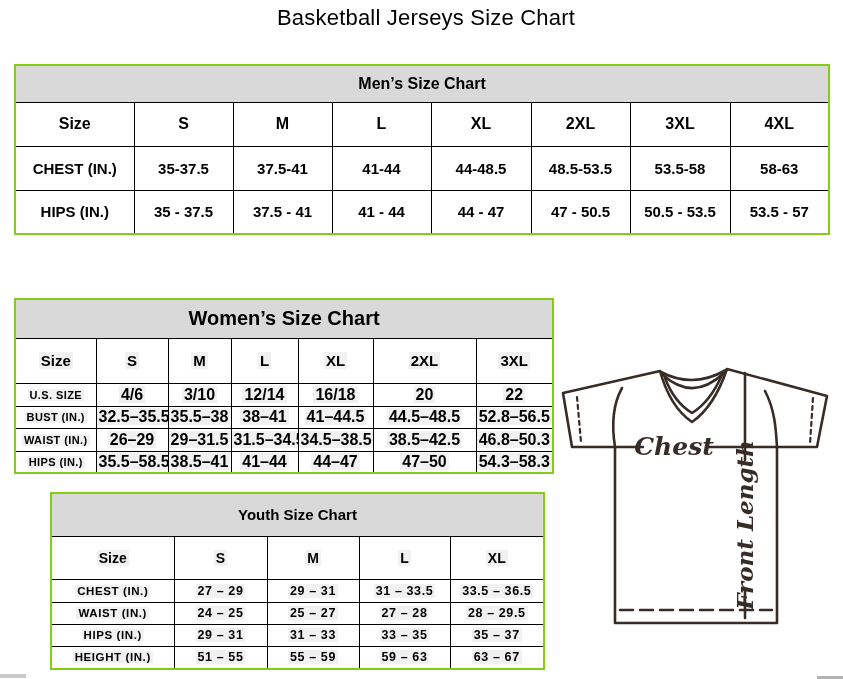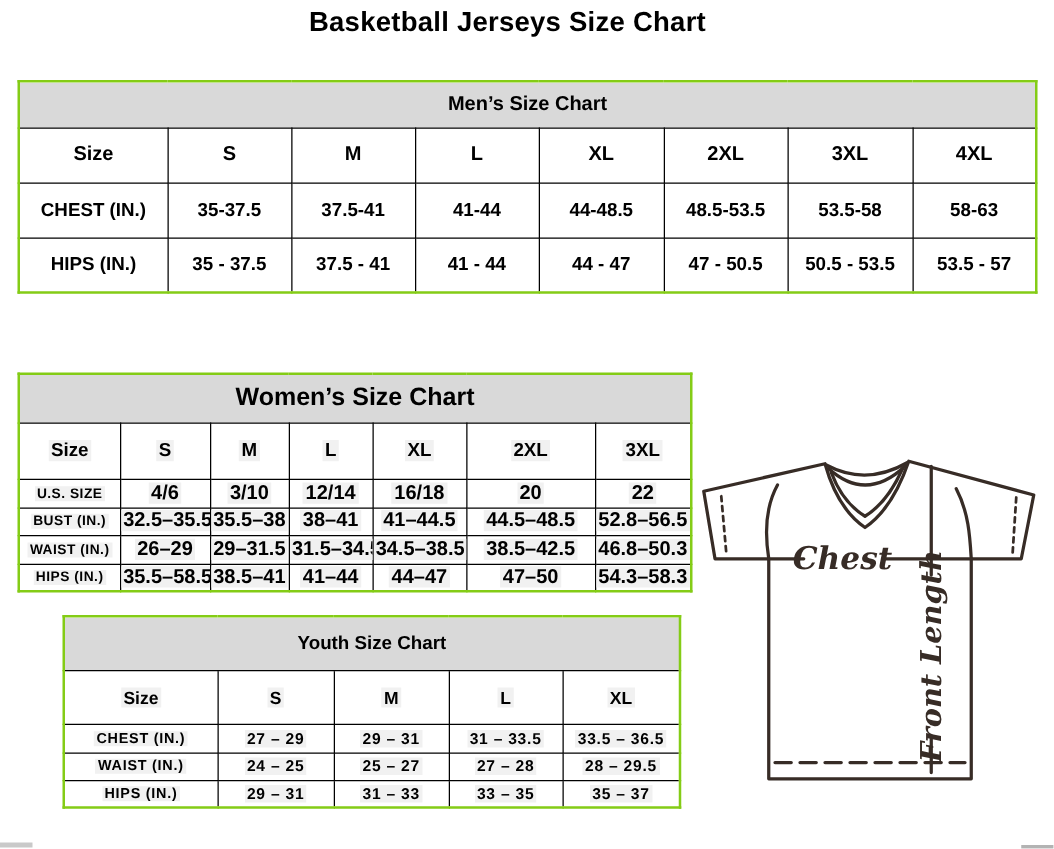--- a/index.html
+++ b/index.html
@@ -2,21 +2,21 @@
 <html><head>
 <meta charset="utf-8">
 <style>
   html,body { margin:0; padding:0; background:#ffffff; }
   .stage {
     position:relative; width:843px; height:679px; background:#ffffff;
     font-family:"Liberation Sans", sans-serif; color:#000; overflow:hidden;
   }
   .page-title {
     position:absolute; top:5px; left:0; width:812px; margin:0;
-    text-align:center; font-size:22px; font-weight:bold; letter-spacing:0.2px;
+    text-align:center; font-size:22px; font-weight:normal; letter-spacing:0.2px;padding-left:20px;
   }
   table.size-table {
     position:absolute; border-collapse:collapse; table-layout:fixed;
     border:2px solid #84cc16;
   }
   table.size-table th, table.size-table td {
     border:1px solid #000; text-align:center; vertical-align:middle;
     padding:0; font-weight:bold; overflow:hidden; white-space:nowrap;
   }
   .tbl-header th { background:#d9d9d9; font-size:16px; }
@@ -189,20 +189,27 @@
       <td><span class="hl">27 – 28</span></td>
       <td><span class="hl">28 – 29.5</span></td>
     </tr>
     <tr style="height:22px">
       <td class="row-label"><span class="hl">HIPS (IN.)</span></td>
       <td><span class="hl">29 – 31</span></td>
       <td><span class="hl">31 – 33</span></td>
       <td><span class="hl">33 – 35</span></td>
       <td><span class="hl">35 – 37</span></td>
     </tr>
+    <tr style="height:23px">
+      <td class="row-label"><span class="hl">HEIGHT (IN.)</span></td>
+      <td><span class="hl">51 – 55</span></td>
+      <td><span class="hl">55 – 59</span></td>
+      <td><span class="hl">59 – 63</span></td>
+      <td><span class="hl">63 – 67</span></td>
+    </tr>
   </tbody>
     </table>
 
   <svg class="jersey-svg" width="293" height="285" viewBox="0 0 293 285">
     <g fill="none" stroke="#372c26" stroke-width="2.6" stroke-linejoin="round" stroke-linecap="round">
 
       <path d="M 13,33 L 110,11 Q 120,47 142,62 Q 164,47 177,9 L 277,36 L 267,87 L 227,87 L 227,263 L 65,263 L 65,87 L 22,87 Z"></path>
 
       <path d="M 111,12 Q 143,29 176,10"></path>
       <path d="M 113,15 Q 143,42 174,13"></path>

